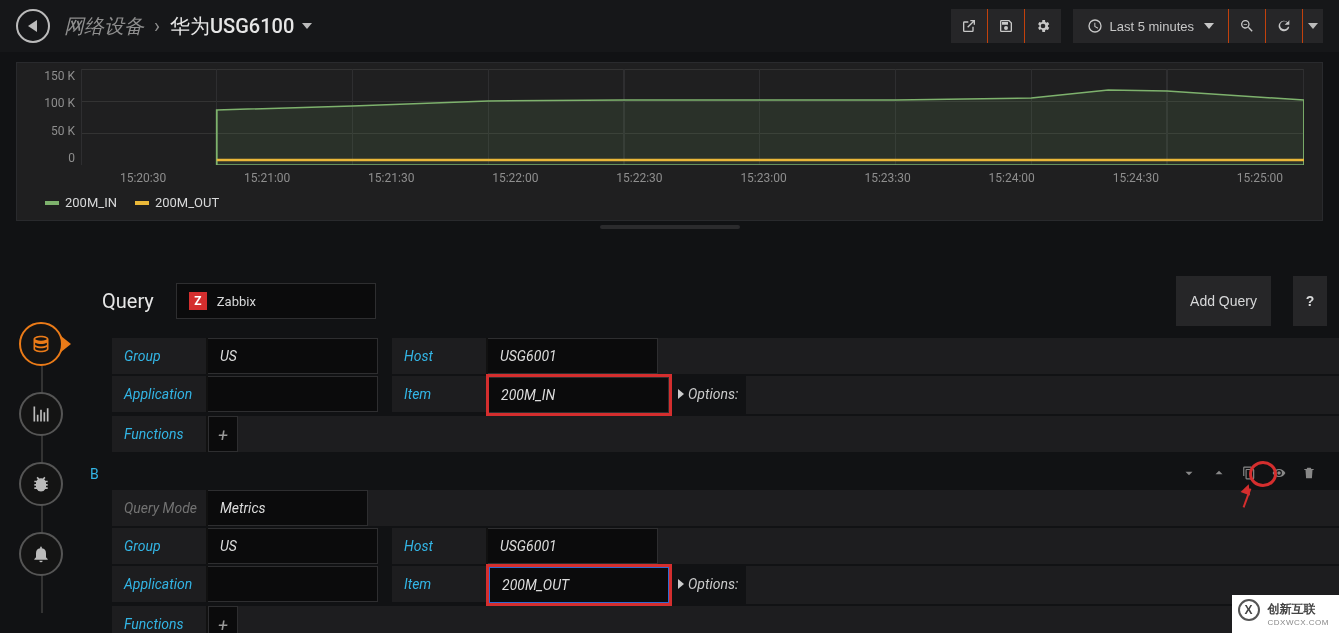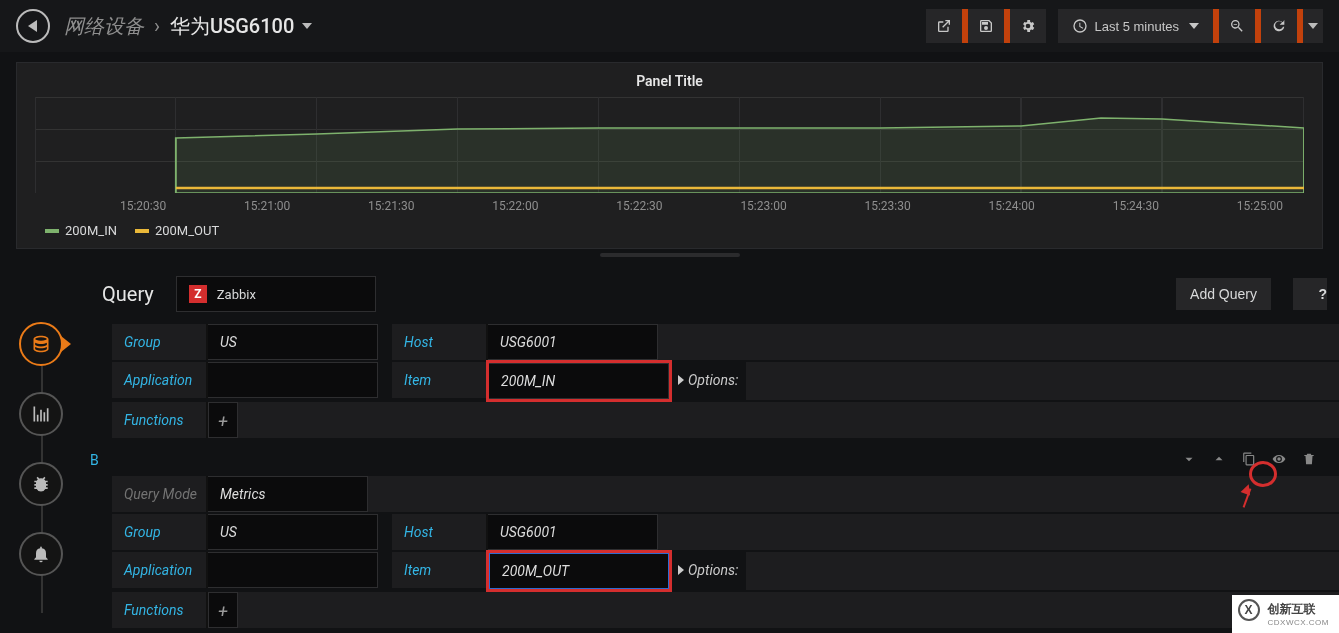--- a/index.html
+++ b/index.html
@@ -38,21 +38,21 @@
     border-left: 5px solid transparent;
     border-right: 5px solid transparent;
     border-top: 6px solid #bbb;
     vertical-align: middle;
   }
   .nav .spacer { flex: 1; }
   .nav .btn-grp { display: flex; gap: 0; margin-left: 8px; }
   .nav .icon-btn, .nav .time-picker, .nav .sq-btn {
     background: #262628; color: #c7c7c7;
     height: 34px; min-width: 34px;
-    border: none; border-right: 6px solid #c2410c;
+    border: none; border-right: 1px solid #c2410c;
     display: flex; align-items: center; justify-content: center;
     padding: 0 10px; cursor: pointer;
   }
   .nav .icon-btn:last-child, .nav .sq-btn:last-child { border-right: none; }
   .nav .time-picker { padding: 0 14px; font-size: 13px; gap: 6px; }
   .nav .time-picker .caret-down { border-top-color: #c7c7c7; margin-left: 4px; }
   .nav svg { width: 16px; height: 16px; fill: #c7c7c7; }
 
   
   .panel {
@@ -130,21 +130,21 @@
     display: flex; align-items: center; gap: 10px;
     background: #0b0b0c; border: 1px solid #2e2e30;
     height: 36px; padding: 0 12px; width: 200px; cursor: pointer;
   }
   .ds-select .z { background: #d42e2e; color: #fff; width: 18px; height: 18px; font-weight: 700;
     display: flex; align-items: center; justify-content: center; font-size: 12px; }
   .ds-select .caret-down { margin-left: auto; border-top-color: #aaa; }
   .ds-row .spacer { flex: 1; }
   .gf-btn {
     background: #262628; color: #d8d9da; border: none;
-    height: 32px; padding: 0 14px; cursor: pointer; font-size: 14px; text-align: right;
+    height: 50px; padding: 0 14px; cursor: pointer; font-size: 14px;
   }
   .gf-btn.sq { width: 34px; padding: 0; font-weight: 700; }
 
   .query-block { margin: 2px 0 2px 30px; }
 
   .form-row {
     display: flex; align-items: stretch; gap: 0; margin-bottom: 2px;
   }
   .lbl, .inp, .inp-blank, .plus, .opt-toggle {
     height: 36px; display: flex; align-items: center;
@@ -258,22 +258,27 @@
           <path d="M17.65 6.35A8 8 0 1 0 19.93 13H17.9a6 6 0 1 1-1.42-6.24L13 10h7V3l-2.35 3.35z"></path>
         </svg>
     </button>
     <button class="sq-btn" style="min-width:20px;padding:0 4px">
       <span class="caret-down" style="margin:0"></span>
     </button>
   </div>
 </div>
 
 <div class="panel">
-  <div class="panel-title">Panel Title</div>
   <div class="chart-wrap">
+    <div class="y-axis">
+      <span>150 K</span>
+      <span>100 K</span>
+      <span>50 K</span>
+      <span>0</span>
+    </div>
     <div class="plot">
       <svg viewBox="0 0 1000 96" preserveAspectRatio="none">
 
         <line class="grid-line" x1="0" y1="0" x2="1000" y2="0"></line>
         <line class="grid-line" x1="0" y1="32" x2="1000" y2="32"></line>
         <line class="grid-line" x1="0" y1="64" x2="1000" y2="64"></line>
         <line class="grid-line" x1="0" y1="96" x2="1000" y2="96"></line>
 
         <line class="grid-v" x1="0" y1="0" x2="0" y2="96"></line>
         <line class="grid-v" x1="111" y1="0" x2="111" y2="96"></line>

